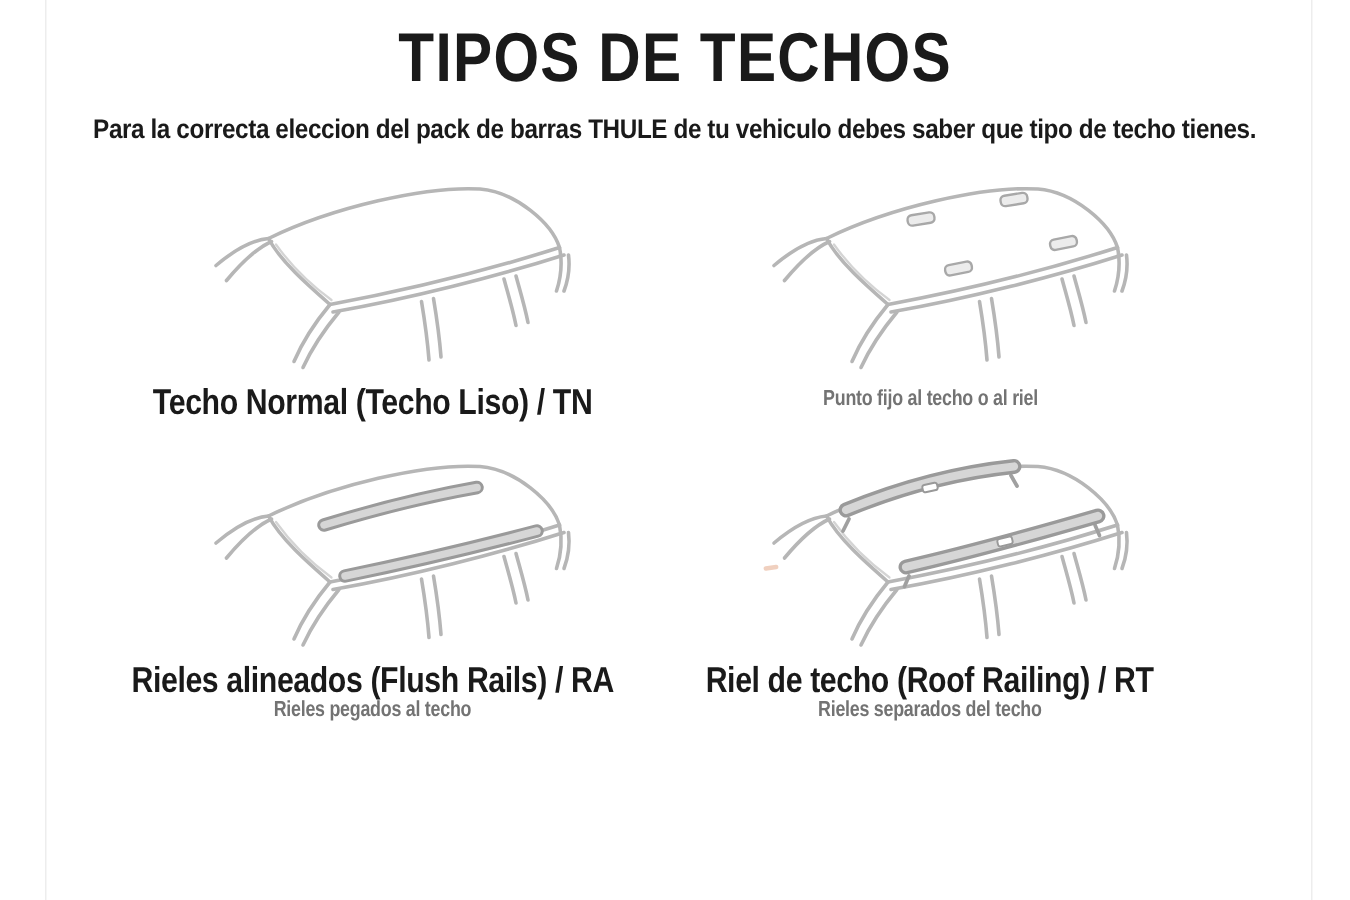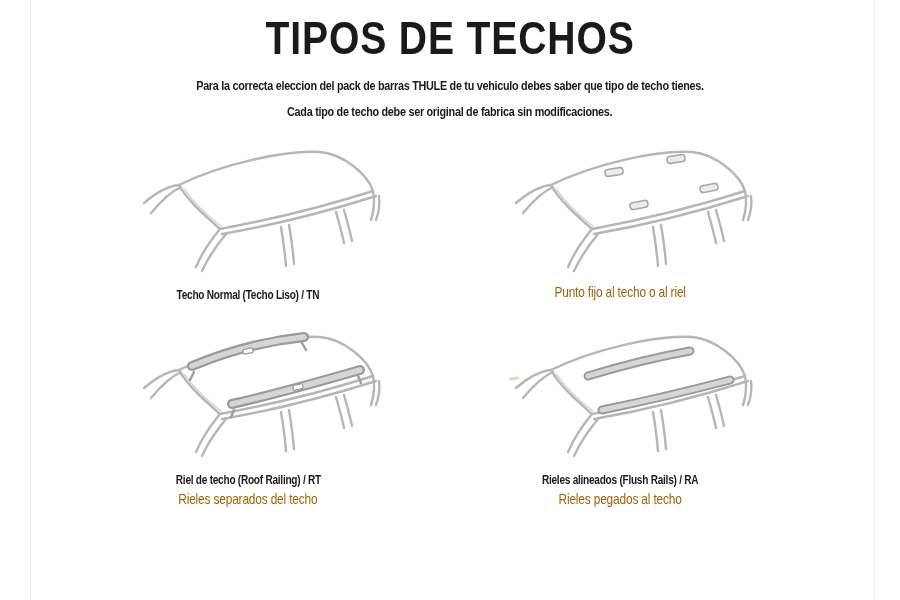--- a/index.html
+++ b/index.html
@@ -20,38 +20,38 @@
     margin-top:12px;
     text-align:center;
     font-size:46px;
     font-weight:bold;
     line-height:52px;
     white-space:nowrap;
   }
   .title .cond{display:inline-block;transform:scaleX(.85);transform-origin:center;letter-spacing:1px;}
 
   .intro{margin-top:9px;text-align:center;}
-  .intro-line{font-size:12px;font-weight:bold;line-height:26px;white-space:nowrap;}
+  .intro-line{font-size:18px;font-weight:bold;line-height:26px;white-space:nowrap;}
   .intro-line .cond{display:inline-block;transform:scaleX(.9);transform-origin:center;letter-spacing:-.3px;}
 
   .grid{
     margin:14px 0 0 62px;
     width:744px;
     display:grid;
     grid-template-columns:372px 372px;
     grid-row-gap:18px;
   }
   .cell{display:flex;flex-direction:column;align-items:center;}
   .cell svg.fig{width:280px;height:145px;transform:translateX(16px);}
   .cap{
-    font-size:12px;font-weight:bold;line-height:22px;white-space:nowrap;text-align:center;
+    font-size:24px;font-weight:bold;line-height:22px;white-space:nowrap;text-align:center;
   }
   .cap .cond{display:inline-block;transform:scaleX(.84);transform-origin:center;letter-spacing:-.3px;}
   .subcap{
-    font-size:14.5px;font-weight:normal;line-height:17px;white-space:nowrap;text-align:center;color:#a16207;
+    font-size:14.5px;font-weight:bold;line-height:17px;white-space:nowrap;text-align:center;color:#737373;
   }
   .subcap .cond{display:inline-block;transform:scaleX(.82);transform-origin:center;letter-spacing:-.2px;}
 
   .lineart{stroke:#b6b6b6;fill:none;stroke-width:2.4;stroke-linecap:round;stroke-linejoin:round;}
   .lineart-thin{stroke:#d4d4d4;fill:none;stroke-width:1.5;stroke-linecap:round;}
   .rail-outer{stroke:#9a9a9a;fill:none;stroke-linecap:round;}
   .rail-inner{stroke:#d6d6d6;fill:none;stroke-linecap:round;}
   .pad{fill:#ececec;stroke:#a8a8a8;stroke-width:1.6;}
   .clip{fill:#ffffff;stroke:#999999;stroke-width:1.3;}
   .foot{stroke:#a0a0a0;stroke-width:2.5;fill:none;stroke-linecap:round;}
@@ -90,21 +90,20 @@
     </g>
   </defs>
 </svg>
 
 <div class="title">
   <span class="cond">TIPOS DE TECHOS</span>
 </div>
 
 <div class="intro">
   <div class="intro-line"><span class="cond">Para la correcta eleccion del pack de barras THULE de tu vehiculo debes saber que tipo de techo tienes.</span></div>
-  <div class="intro-line"><span class="cond">Cada tipo de techo debe ser original de fabrica sin modificaciones.</span></div>
 </div>
 
 <div class="grid">
 
   <div class="cell">
     <svg class="fig" viewBox="0 0 280 145">
       <use href="#roof-base"></use>
     </svg>
     <div class="cap">
       <span class="cond">Techo Normal (Techo Liso) / TN</span>
@@ -123,51 +122,51 @@
     </svg>
     <div class="subcap">
       <span class="cond">Punto fijo al techo o al riel</span>
     </div>
   </div>
 
   <div class="cell">
     <svg class="fig" viewBox="0 0 280 145">
       <use href="#roof-base"></use>
       <g>
+        <path class="rail-outer" stroke-width="9" d="M 92,52 C 125,42 160,33 194,27"></path>
+        <path class="rail-inner" stroke-width="5" d="M 92,52 C 125,42 160,33 194,27"></path>
+        <path class="rail-outer" stroke-width="9" d="M 106,86 C 150,77 196,66 234,56"></path>
+        <path class="rail-inner" stroke-width="5" d="M 106,86 C 150,77 196,66 234,56"></path>
+      </g>
+    </svg>
+    <div class="cap">
+      <span class="cond">Rieles alineados (Flush Rails) / RA</span>
+    </div>
+    <div class="subcap">
+      <span class="cond">Rieles pegados al techo</span>
+    </div>
+  </div>
+
+  <div class="cell">
+    <svg class="fig" viewBox="0 0 280 145">
+      <use href="#roof-base"></use>
+      <g>
         <path class="foot" d="M 70,48 L 66,56"></path>
         <path class="foot" d="M 178,19 L 182,26"></path>
         <path class="rail-outer" stroke-width="10" d="M 68,42 C 102,28 142,17 180,13"></path>
         <path class="rail-inner" stroke-width="5.5" d="M 68,42 C 102,28 142,17 180,13"></path>
         <rect class="clip" x="-5" y="-2.5" width="10" height="5" rx="1.5" transform="translate(124,27) rotate(-12)"></rect>
         <path class="foot" d="M 110,86 L 107,93"></path>
         <path class="foot" d="M 234,52 L 237,59"></path>
         <path class="rail-outer" stroke-width="10" d="M 108,80 C 152,70 198,57 236,46"></path>
         <path class="rail-inner" stroke-width="5.5" d="M 108,80 C 152,70 198,57 236,46"></path>
         <rect class="clip" x="-5" y="-2.5" width="10" height="5" rx="1.5" transform="translate(174,63) rotate(-13)"></rect>
       </g>
     </svg>
     <div class="cap">
       <span class="cond">Riel de techo (Roof Railing) / RT</span>
     </div>
     <div class="subcap">
       <span class="cond">Rieles separados del techo</span>
     </div>
   </div>
 
-  <div class="cell">
-    <svg class="fig" viewBox="0 0 280 145">
-      <use href="#roof-base"></use>
-      <g>
-        <path class="rail-outer" stroke-width="9" d="M 92,52 C 125,42 160,33 194,27"></path>
-        <path class="rail-inner" stroke-width="5" d="M 92,52 C 125,42 160,33 194,27"></path>
-        <path class="rail-outer" stroke-width="9" d="M 106,86 C 150,77 196,66 234,56"></path>
-        <path class="rail-inner" stroke-width="5" d="M 106,86 C 150,77 196,66 234,56"></path>
-      </g>
-    </svg>
-    <div class="cap">
-      <span class="cond">Rieles alineados (Flush Rails) / RA</span>
-    </div>
-    <div class="subcap">
-      <span class="cond">Rieles pegados al techo</span>
-    </div>
-  </div>
-
 </div>
 
 </body></html>

